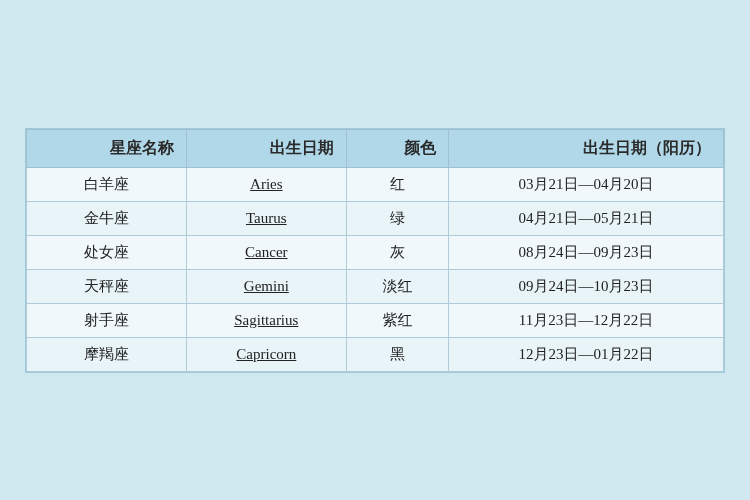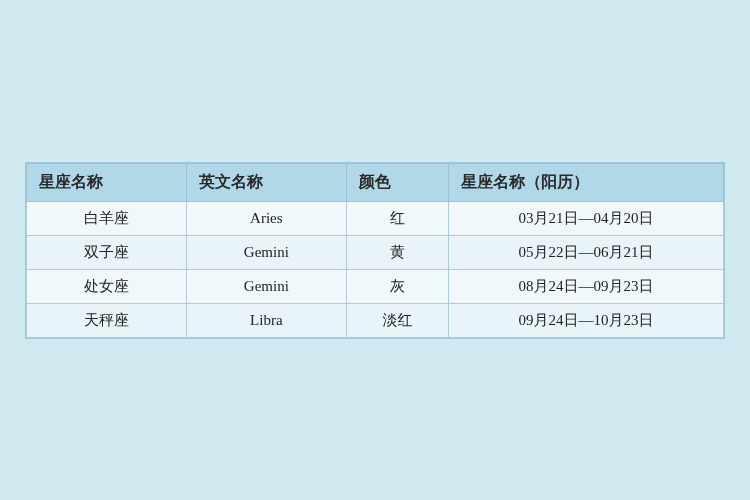--- a/index.html
+++ b/index.html
@@ -29,21 +29,21 @@
       border-collapse: collapse;
     }
 
     thead tr {
       background-color: #b0d8e8;
     }
 
     thead th {
       border: 1px solid #a0c0d0;
       padding: 8px 12px;
-      text-align: left;
+      text-align: right;
       font-size: 16px;
       font-weight: bold;
       color: #2a2a2a;
     }
 
     tbody tr {
       background-color: #f0f8fc;
     }
 
     tbody tr:nth-child(even) {
@@ -57,55 +57,68 @@
       font-size: 15px;
       color: #222;
     }
 
     tbody td:nth-child(1) {
       font-weight: normal;
     }
 
     tbody td:nth-child(2) {
       font-style: normal;
+      text-decoration: underline;
     }
   </style>
 </head>
 <body>
 
 <div class="table-container">
   <table>
     <thead>
       <tr>
         <th>星座名称</th>
-        <th>英文名称</th>
+        <th>出生日期</th>
         <th>颜色</th>
-        <th>星座名称（阳历）</th>
+        <th>出生日期（阳历）</th>
       </tr>
     </thead>
     <tbody id="table-body">
     <tr>
           <td>白羊座</td>
           <td>Aries</td>
           <td>红</td>
           <td>03月21日—04月20日</td>
         </tr>
         <tr>
-          <td>双子座</td>
-          <td>Gemini</td>
-          <td>黄</td>
-          <td>05月22日—06月21日</td>
+          <td>金牛座</td>
+          <td>Taurus</td>
+          <td>绿</td>
+          <td>04月21日—05月21日</td>
         </tr>
         <tr>
           <td>处女座</td>
-          <td>Gemini</td>
+          <td>Cancer</td>
           <td>灰</td>
           <td>08月24日—09月23日</td>
         </tr>
         <tr>
           <td>天秤座</td>
-          <td>Libra</td>
+          <td>Gemini</td>
           <td>淡红</td>
           <td>09月24日—10月23日</td>
+        </tr>
+        <tr>
+          <td>射手座</td>
+          <td>Sagittarius</td>
+          <td>紫红</td>
+          <td>11月23日—12月22日</td>
+        </tr>
+        <tr>
+          <td>摩羯座</td>
+          <td>Capricorn</td>
+          <td>黑</td>
+          <td>12月23日—01月22日</td>
         </tr>
       </tbody>
   </table>
 </div>
 
 </body></html>

